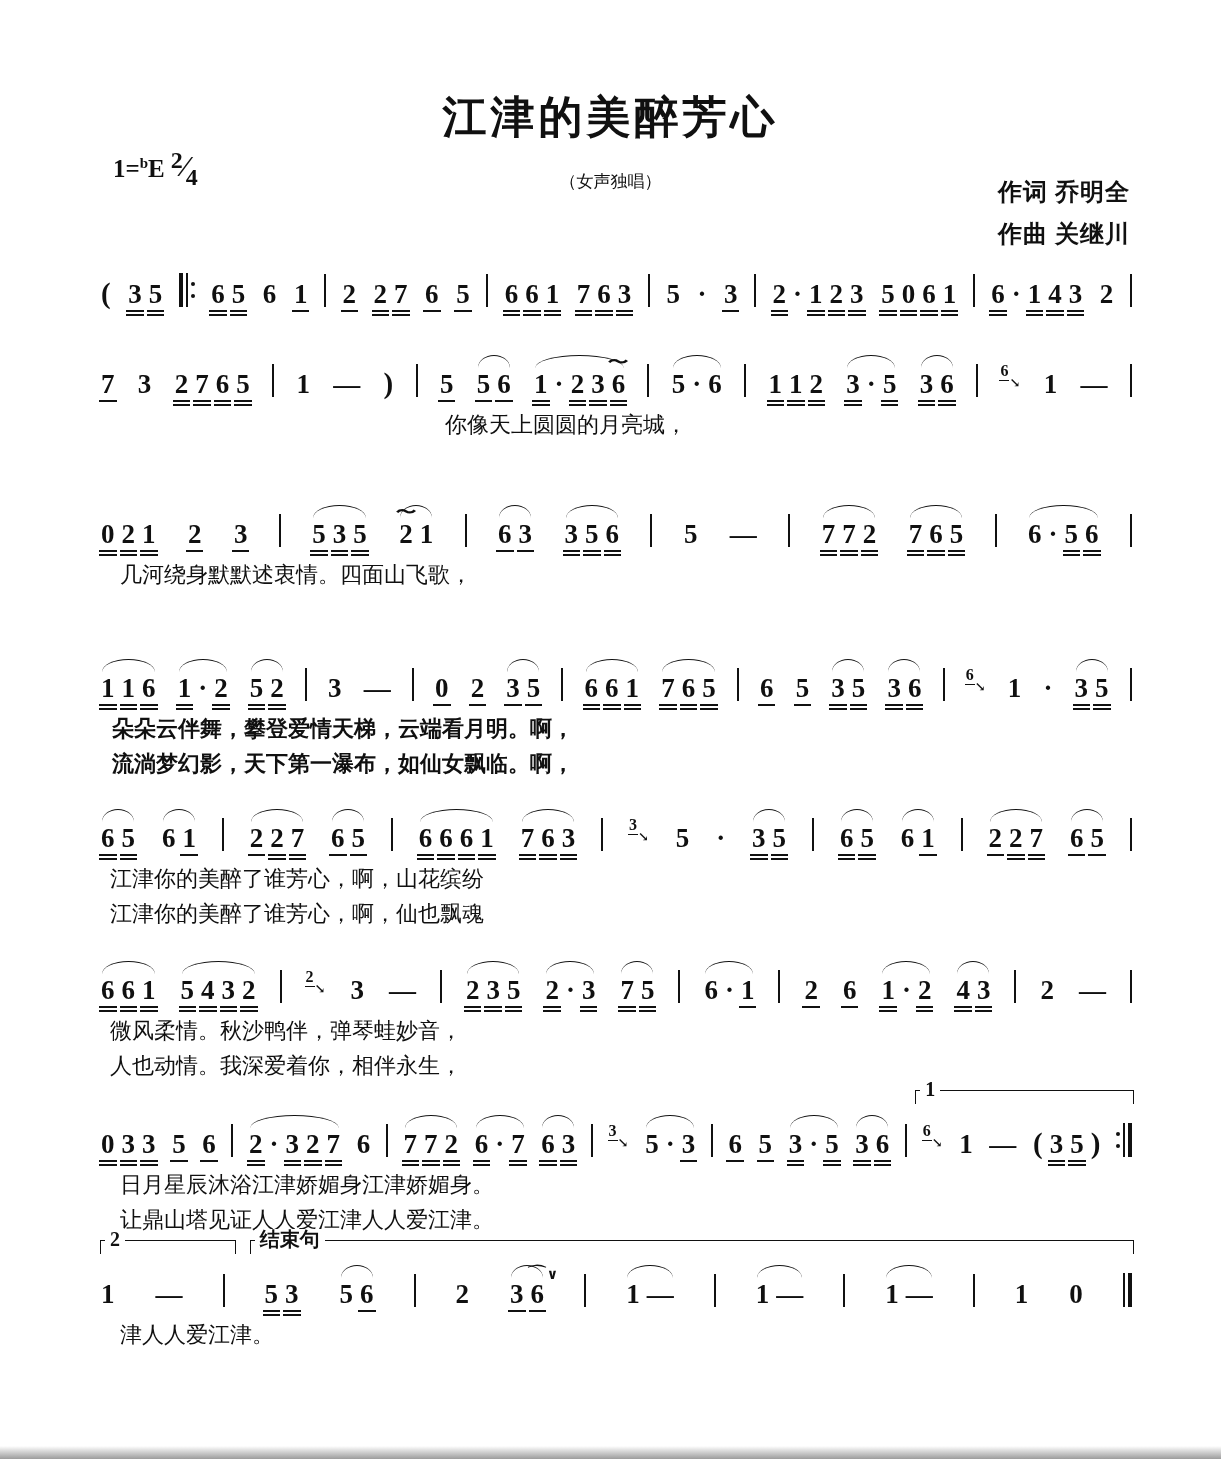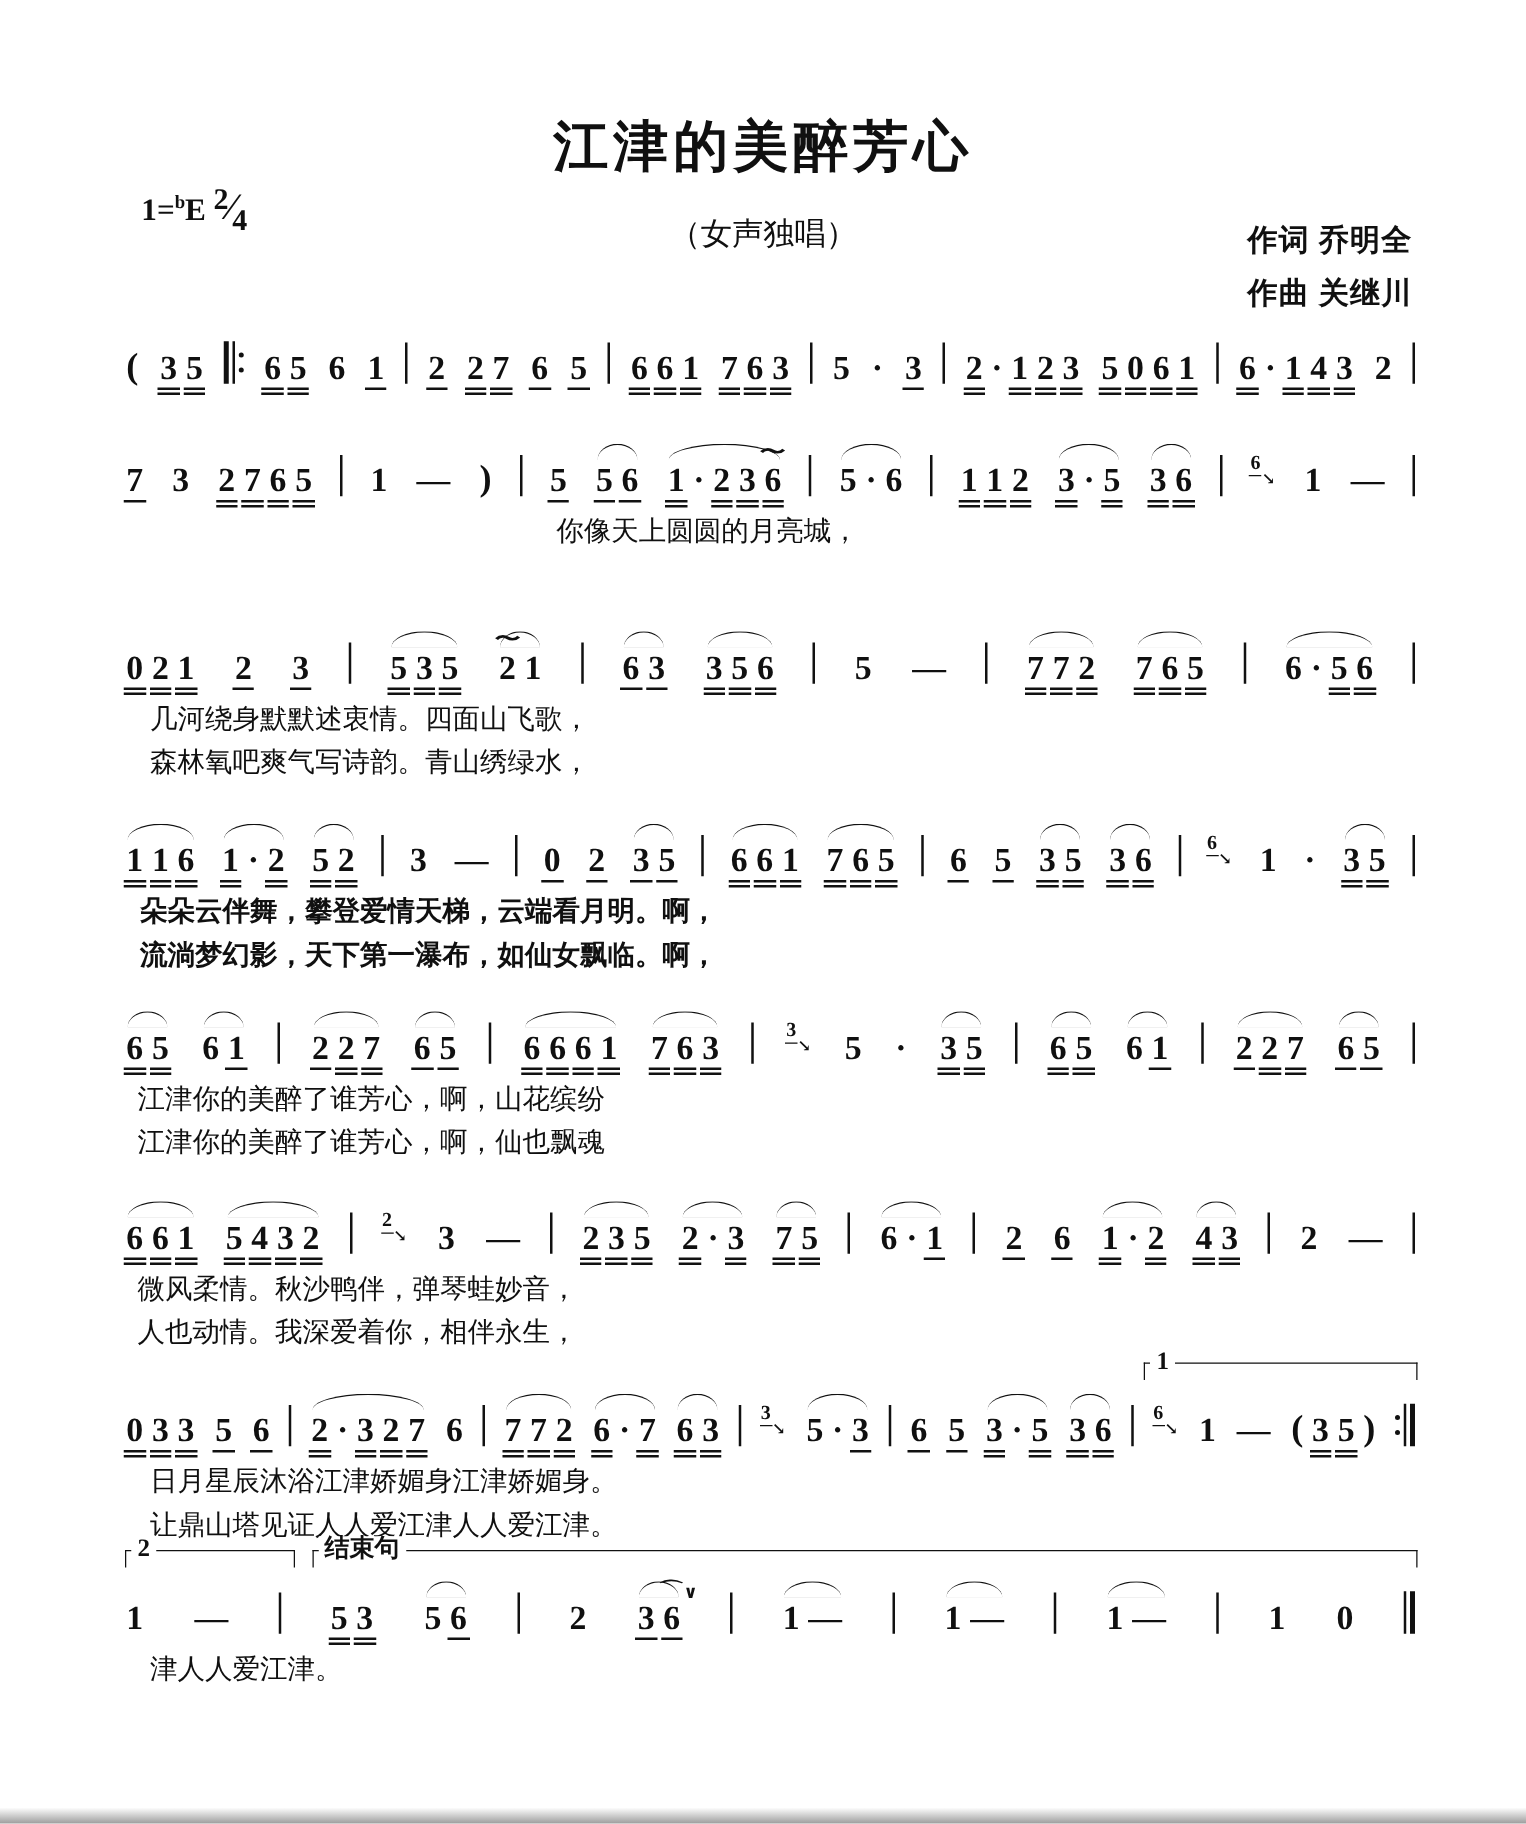--- a/index.html
+++ b/index.html
@@ -1,21 +1,21 @@
 <!DOCTYPE html>
 <html><head>
 <meta charset="utf-8">
 <style>
   html,body{margin:0;padding:0;background:#e8e8e8;}
   .page{position:relative;width:1221px;height:1459px;background:#ffffff;margin:0 auto;
         font-family:"Liberation Serif","DejaVu Serif",serif;color:#101010;overflow:hidden;}
   
   .title{position:absolute;top:88px;left:0;right:0;text-align:center;
          font-size:44px;font-weight:bold;letter-spacing:4px;}
-  .subtitle{position:absolute;top:170px;left:0;right:0;text-align:center;font-size:25px;}
+  .subtitle{position:absolute;top:170px;left:0;right:0;text-align:center;font-size:17px;}
   .keysig{position:absolute;left:113px;top:150px;font-size:25px;font-weight:bold;}
   .keysig sup{font-size:15px;}
   .meter{display:inline-block;margin-left:6px;font-weight:bold;}
   .mnum{position:relative;top:-9px;font-size:24px;}
   .mslash{font-size:30px;position:relative;top:-1px;}
   .mden{position:relative;top:8px;font-size:24px;margin-left:-2px;}
   .stylemark{position:absolute;left:114px;top:212px;font-size:24px;font-weight:bold;letter-spacing:1px;}
   .credit{position:absolute;right:91px;font-size:24px;font-weight:bold;letter-spacing:1px;}
   .credit.c1{top:176px;} .credit.c2{top:218px;}
   
@@ -317,33 +317,20 @@
           <span class="syl">默</span>
           <span class="syl">默</span>
           <span class="syl">述</span>
           <span class="syl">衷</span>
           <span class="syl">情。</span>
           <span class="syl">四面</span>
           <span class="syl">山</span>
           <span class="syl">飞</span>
           <span class="syl">歌，</span>
         </div>
-        <div class="lyr">
-          <span class="syl">森林</span>
-          <span class="syl">氧吧</span>
-          <span class="syl">爽</span>
-          <span class="syl">气</span>
-          <span class="syl">写</span>
-          <span class="syl">诗</span>
-          <span class="syl">韵。</span>
-          <span class="syl">青山</span>
-          <span class="syl">绣</span>
-          <span class="syl">绿</span>
-          <span class="syl">水，</span>
-        </div>
       </div>
       <div class="sys sys4">
         <div class="mrow">
           <span class="grp slur">
             <span class="tok u2"><span class="bs">1</span></span>
             <span class="tok u2"><span class="bs">1</span></span>
             <span class="tok u2"><span class="bs">6</span><span class="bl lo"><span class="dot"></span></span></span>
           </span>
           <span class="grp slur">
             <span class="tok u2"><span class="bs">1</span></span>

